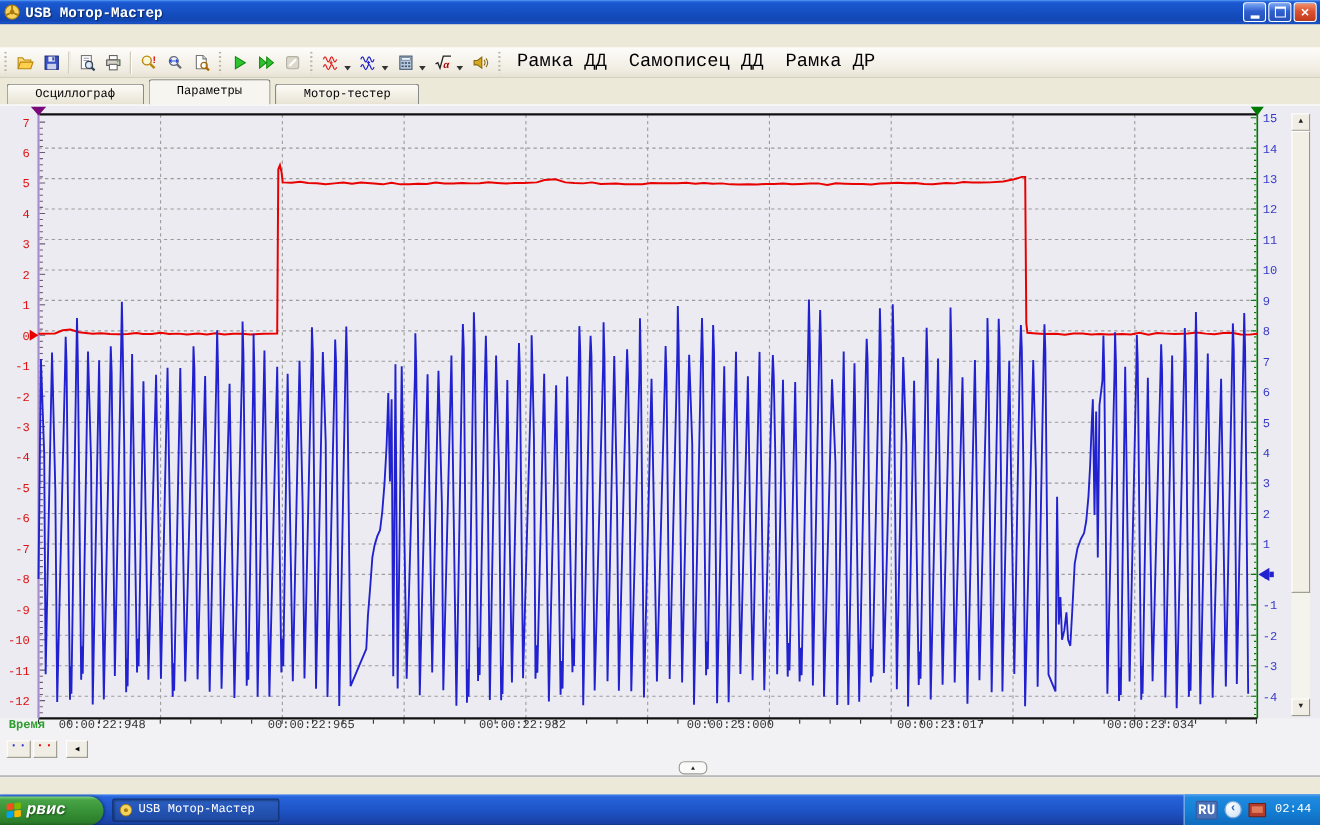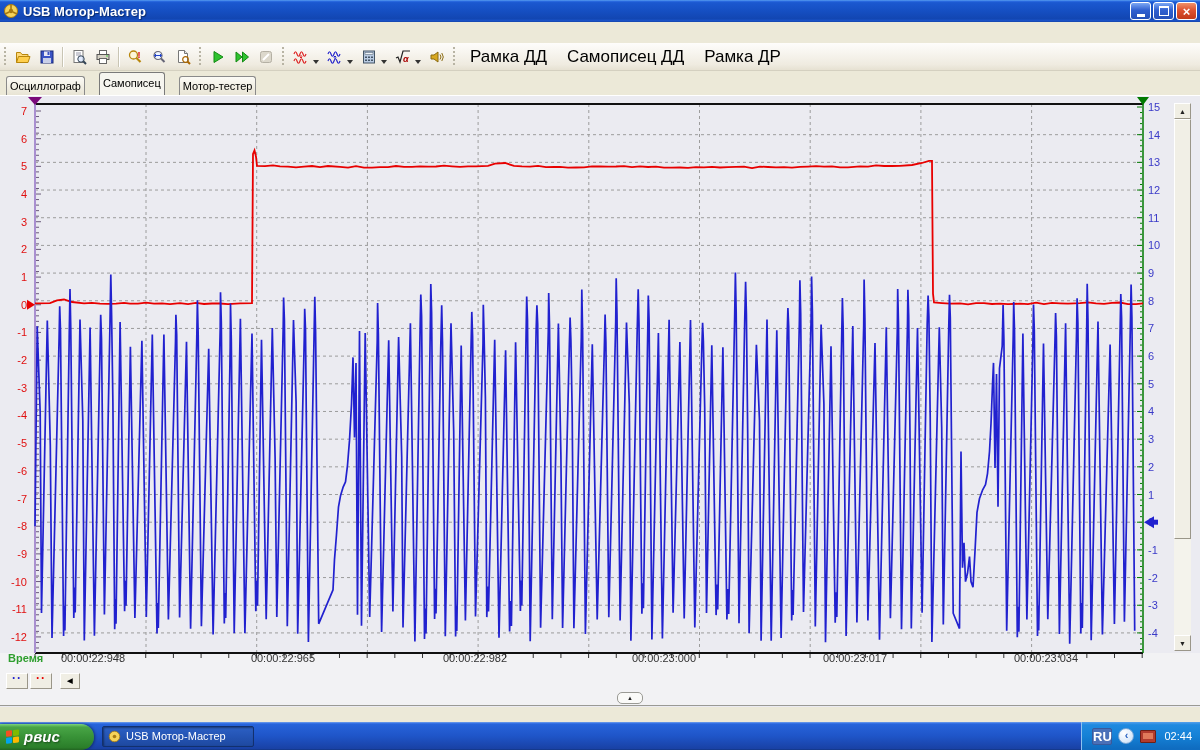--- a/index.html
+++ b/index.html
@@ -1,17 +1,17 @@
 <!DOCTYPE html>
 <html><head>
 <meta charset="utf-8">
 <style>
   html,body{margin:0;padding:0;}
   .screen{position:relative;width:1200px;height:750px;background:#ece9d8;overflow:hidden;
-    font-family:Liberation Sans, sans-serif;font-size:11px;color:#000;}
+    font-family:Liberation Mono, monospace;font-size:11px;color:#000;}
   
   .titlebar{position:absolute;left:0;top:0;width:100%;height:22px;display:flex;align-items:center;
     background:linear-gradient(180deg,#5aa0f0 0%,#2a6ae0 6%,#1b58d0 12%,#1650c4 45%,#1246b2 85%,#1c55cc 96%,#0e3a96 100%);}
   .app-ico{width:16px;height:16px;margin:0 4px 0 3px;flex:0 0 auto;}
   .title-text{color:#fff;font-weight:bold;font-size:13px;text-shadow:1px 1px 1px #0a2a6a;flex:1;}
   .winbtns{display:flex;gap:2px;margin-right:3px;}
   .wbtn{width:21px;height:18px;border-radius:3px;border:1px solid #fff;box-sizing:border-box;
     background:linear-gradient(180deg,#7da8f4,#3060d0 45%,#2450b8);display:flex;align-items:center;justify-content:center;}
   .wbtn.close{background:linear-gradient(180deg,#f0926a,#dd5230 45%,#c23a1a);}
   .glyph-min{width:8px;height:3px;background:#fff;margin-top:8px;}
@@ -28,22 +28,22 @@
     border-bottom:1px solid #d4d0c0;box-sizing:border-box;}
   .grip{width:5px;height:20px;margin:0 3px;background:repeating-linear-gradient(180deg,#b8b4a4 0 2px,transparent 2px 4px);
     background-size:2px 4px;background-repeat:repeat-y;background-position:1px 0;}
   .tsep{width:1px;height:20px;background:#c9c5b4;border-right:1px solid #fff;margin:0 3px;}
   .tbtn{width:24px;height:24px;display:flex;align-items:center;justify-content:center;border-radius:2px;}
   .tbtn svg{width:16px;height:16px;}
   .caret{width:0;height:0;border-left:3px solid transparent;border-right:3px solid transparent;border-top:4px solid #333;margin:10px 4px 0 0;}
   .txtbtn{padding:3px 10px;font-size:17px;cursor:default;}
   
   .tabbar{position:absolute;left:0;top:71px;width:100%;height:24px;background:#ece9d8;display:flex;align-items:flex-end;padding-left:6px;box-sizing:border-box;}
-  .tab{height:18px;line-height:18px;padding:0 3px;border:1px solid #8a8a8a;border-bottom:none;border-radius:3px 3px 0 0;
-    background:linear-gradient(180deg,#fcfbf6,#e8e4d4);margin-right:14px;position:relative;top:0;}
+  .tab{height:18px;line-height:18px;padding:0 25px;border:1px solid #8a8a8a;border-bottom:none;border-radius:3px 3px 0 0;
+    background:linear-gradient(180deg,#fcfbf6,#e8e4d4);margin-right:4px;position:relative;top:0;}
   .tab.active{height:22px;line-height:20px;background:#f6f5ef;z-index:2;border-color:#7a7a7a;}
   
   .chart-panel{position:absolute;left:0;top:95px;width:1200px;height:627px;background:#ebebf1;border-top:1px solid #fff;box-sizing:border-box;}
   .lower-strip{position:absolute;left:0;top:557px;width:100%;height:52px;background:#f2f2f4;}
   .groove{position:absolute;left:0;top:609px;width:100%;height:2px;border-top:1px solid #9a9a94;box-shadow:0 1px 0 #fff;}
   .bottom-fill{position:absolute;left:0;top:611px;width:100%;height:16px;background:#ece9d8;}
   #chart{position:absolute;left:0;top:0;}
   
   .sb{position:absolute;left:1174px;top:7px;width:17px;height:548px;background:#f4f3ec;}
   .sb-btn{position:absolute;left:0;width:17px;height:16px;background:#f0eee4;border:1px solid;border-color:#fff #9a9689 #9a9689 #fff;
@@ -226,21 +226,21 @@
         </svg>
       </span>
     <span class="grip"></span>
     <span class="txtbtn">Рамка ДД</span>
     <span class="txtbtn">Самописец ДД</span>
     <span class="txtbtn">Рамка ДР</span>
   </div>
 
   <div class="tabbar" id="tabbar">
       <div class="tab">Осциллограф</div>
-      <div class="tab active">Самописец</div>
+      <div class="tab active">Параметры</div>
       <div class="tab">Мотор-тестер</div>
     </div>
 
   <div class="chart-panel">
     <div class="lower-strip"></div>
     <svg id="chart" width="1200" height="578">
         <line x1="35" y1="38.68" x2="1143" y2="38.68" stroke="#9c9c9c" stroke-dasharray="3 3"></line>
         <line x1="35" y1="66.36" x2="1143" y2="66.36" stroke="#9c9c9c" stroke-dasharray="3 3"></line>
         <line x1="35" y1="94.03999999999999" x2="1143" y2="94.03999999999999" stroke="#9c9c9c" stroke-dasharray="3 3"></line>
         <line x1="35" y1="121.72" x2="1143" y2="121.72" stroke="#9c9c9c" stroke-dasharray="3 3"></line>

